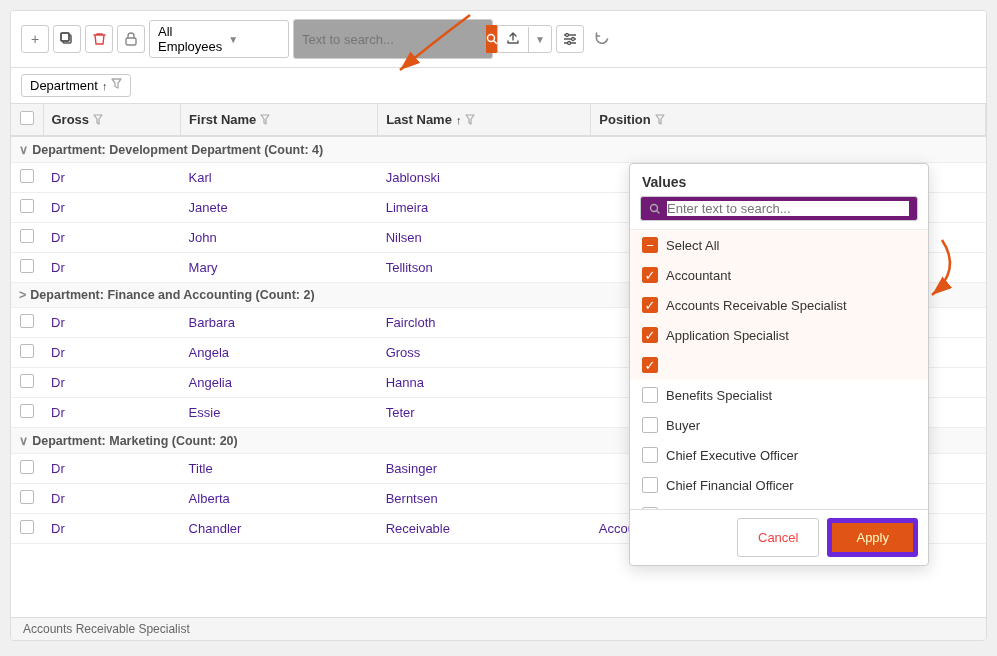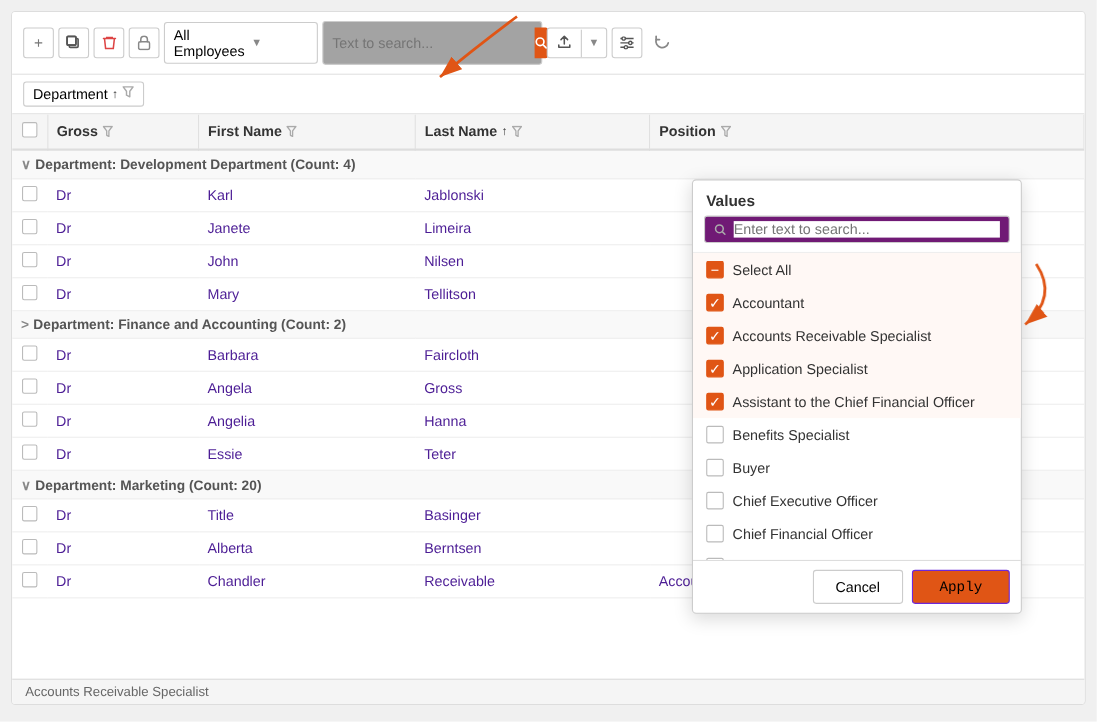--- a/index.html
+++ b/index.html
@@ -315,33 +315,32 @@
       justify-content: flex-end;
     }
 
     .btn-cancel {
       padding: 7px 20px;
       border: 1px solid #ccc;
       background: #fff;
       border-radius: 3px;
       cursor: pointer;
       font-size: 13px;
-      color: #000000;
+      color: #ef4444;
       text-align: right;
     }
     .btn-apply {
       padding: 7px 24px;
-      border: 1px solid #6d28d9;
+      border: 5px solid #6d28d9;
       background: #e05515;
       border-radius: 3px;
       cursor: pointer;
       font-size: 13px;
-      color: #000000;
+      color: #fef9c3;
       font-weight: 500;
-      font-family: Liberation Mono, monospace;
     }
 
     
     .filter-list::-webkit-scrollbar { width: 6px; }
     .filter-list::-webkit-scrollbar-thumb { background: #ccc; border-radius: 3px; }
 
     
     .status-bar {
       position: absolute;
       bottom: 0;
@@ -623,21 +622,20 @@
         <div class="filter-item checked">
       <div class="filter-cb checked-orange">✓</div>
       <span>Accounts Receivable Specialist</span>
     </div>
         <div class="filter-item checked">
       <div class="filter-cb checked-orange">✓</div>
       <span>Application Specialist</span>
     </div>
         <div class="filter-item checked">
       <div class="filter-cb checked-orange">✓</div>
-      <span>Assistant to the Chief Financial Officer</span>
     </div>
         <div class="filter-item">
       <div class="filter-cb"></div>
       <span>Benefits Specialist</span>
     </div>
         <div class="filter-item">
       <div class="filter-cb"></div>
       <span>Buyer</span>
     </div>
         <div class="filter-item">

